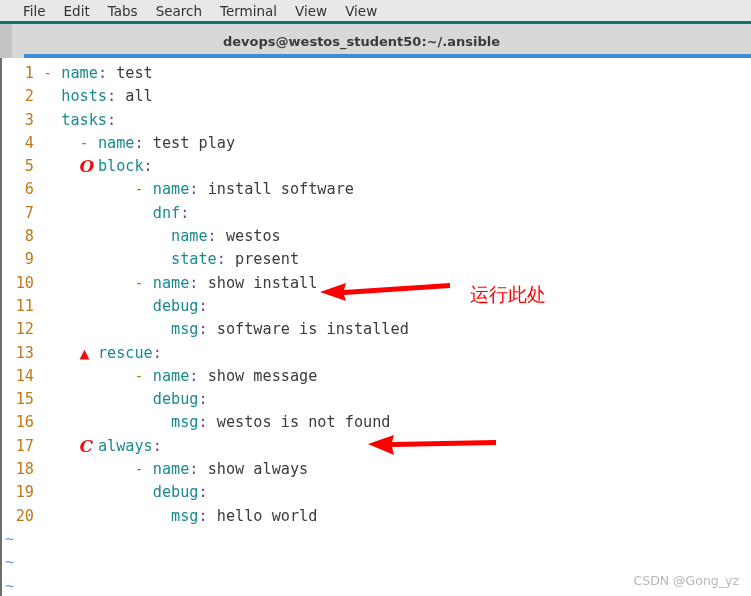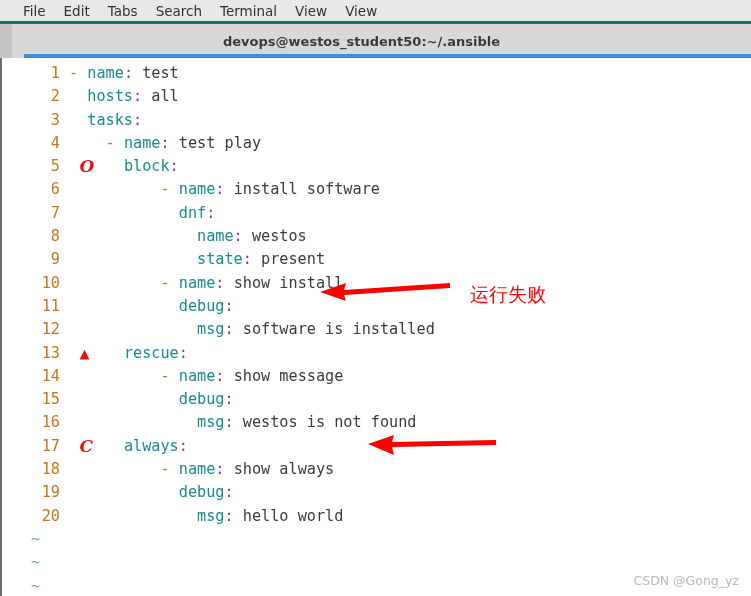--- a/index.html
+++ b/index.html
@@ -95,21 +95,20 @@
     font-size: 15.2px;
     line-height: 23.3px;
     white-space: pre;
   }
 
   .line {
     display: block;
     height: 23.3px;
     position: relative;
     white-space: pre;
-    padding-left: 26px;
   }
   .lineno {
     display: inline-block;
     width: 34px;
     text-align: right;
     color: #c07818;
     font-family: "DejaVu Sans Mono", monospace;
   }
   .gap { display: inline-block; width: 9px; }
 
@@ -182,21 +181,21 @@
   <div class="term-edge"></div>
 
   <div class="code" id="code-root"><span class="line"><span class="lineno">1</span><span class="gap"></span><span class="tok-plain"></span><span class="tok-dash">- </span><span class="tok-key">name</span><span class="tok-colon">:</span> <span class="tok-val">test</span></span><span class="line"><span class="lineno">2</span><span class="gap"></span><span class="tok-plain">  </span><span class="tok-key">hosts</span><span class="tok-colon">:</span> <span class="tok-val">all</span></span><span class="line"><span class="lineno">3</span><span class="gap"></span><span class="tok-plain">  </span><span class="tok-key">tasks</span><span class="tok-colon">:</span></span><span class="line"><span class="lineno">4</span><span class="gap"></span><span class="tok-plain">    </span><span class="tok-dash">- </span><span class="tok-key">name</span><span class="tok-colon">:</span> <span class="tok-val">test play</span></span><span class="line"><span class="lineno">5</span><span class="gap"></span><span class="tok-plain">      </span><span class="tok-key">block</span><span class="tok-colon">:</span><span class="mark" style="left: 79.6px;">O</span></span><span class="line"><span class="lineno">6</span><span class="gap"></span><span class="tok-plain">          </span><span class="tok-dash">- </span><span class="tok-key">name</span><span class="tok-colon">:</span> <span class="tok-val">install software</span></span><span class="line"><span class="lineno">7</span><span class="gap"></span><span class="tok-plain">            </span><span class="tok-key">dnf</span><span class="tok-colon">:</span></span><span class="line"><span class="lineno">8</span><span class="gap"></span><span class="tok-plain">              </span><span class="tok-key">name</span><span class="tok-colon">:</span> <span class="tok-val">westos</span></span><span class="line"><span class="lineno">9</span><span class="gap"></span><span class="tok-plain">              </span><span class="tok-key">state</span><span class="tok-colon">:</span> <span class="tok-val">present</span></span><span class="line"><span class="lineno">10</span><span class="gap"></span><span class="tok-plain">          </span><span class="tok-dash">- </span><span class="tok-key">name</span><span class="tok-colon">:</span> <span class="tok-val">show install</span></span><span class="line"><span class="lineno">11</span><span class="gap"></span><span class="tok-plain">            </span><span class="tok-key">debug</span><span class="tok-colon">:</span></span><span class="line"><span class="lineno">12</span><span class="gap"></span><span class="tok-plain">              </span><span class="tok-key">msg</span><span class="tok-colon">:</span> <span class="tok-val">software is installed</span></span><span class="line"><span class="lineno">13</span><span class="gap"></span><span class="tok-plain">      </span><span class="tok-key">rescue</span><span class="tok-colon">:</span><span class="mark" style="left: 79.6px; font-size: 13px; font-style: normal;">▲</span></span><span class="line"><span class="lineno">14</span><span class="gap"></span><span class="tok-plain">          </span><span class="tok-dash">- </span><span class="tok-key">name</span><span class="tok-colon">:</span> <span class="tok-val">show message</span></span><span class="line"><span class="lineno">15</span><span class="gap"></span><span class="tok-plain">            </span><span class="tok-key">debug</span><span class="tok-colon">:</span></span><span class="line"><span class="lineno">16</span><span class="gap"></span><span class="tok-plain">              </span><span class="tok-key">msg</span><span class="tok-colon">:</span> <span class="tok-val">westos is not found</span></span><span class="line"><span class="lineno">17</span><span class="gap"></span><span class="tok-plain">      </span><span class="tok-key">always</span><span class="tok-colon">:</span><span class="mark" style="left: 79.6px; font-family: &quot;DejaVu Serif&quot;, serif;">C</span></span><span class="line"><span class="lineno">18</span><span class="gap"></span><span class="tok-plain">          </span><span class="tok-dash">- </span><span class="tok-key">name</span><span class="tok-colon">:</span> <span class="tok-val">show always</span></span><span class="line"><span class="lineno">19</span><span class="gap"></span><span class="tok-plain">            </span><span class="tok-key">debug</span><span class="tok-colon">:</span></span><span class="line"><span class="lineno">20</span><span class="gap"></span><span class="tok-plain">              </span><span class="tok-key">msg</span><span class="tok-colon">:</span> <span class="tok-val">hello world</span></span></div>
   <div class="code" id="tilde-root"><span class="line"><span class="tilde" style="margin-left: 5px;">~</span></span><span class="line"><span class="tilde" style="margin-left: 5px;">~</span></span><span class="line"><span class="tilde" style="margin-left: 5px;">~</span></span></div>
 
   <div class="annot" style="left:320px; top:222px; width:130px; height:24px;">
     <svg width="130" height="24" viewBox="0 0 130 24">
       <polygon points="0,12 26,3 24,10 130,3 130,8 24,15 26,21" fill="#ff0000"></polygon>
     </svg>
   </div>
-  <div class="annot-text" style="left:470px; top:224px;">运行失败</div>
+  <div class="annot-text" style="left:470px; top:224px;">运行此处</div>
 
   <div class="annot" style="left:368px; top:376px; width:128px; height:24px;">
     <svg width="128" height="24" viewBox="0 0 128 24">
       <polygon points="0,10 26,1 24,8 128,6 128,11 24,13 26,21" fill="#ff0000"></polygon>
     </svg>
   </div>
 
   <div class="watermark">CSDN @Gong_yz</div>
 </div>
 

